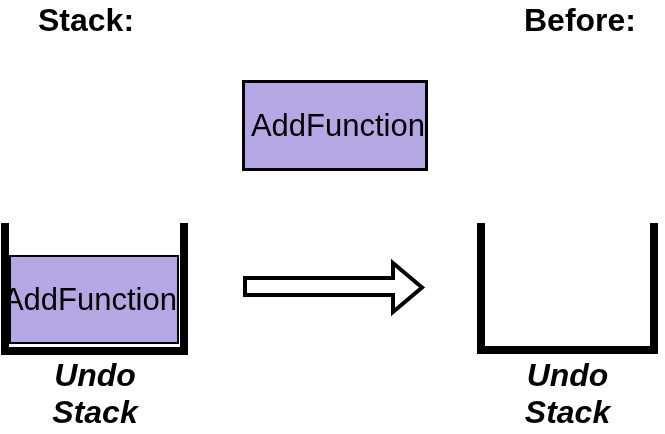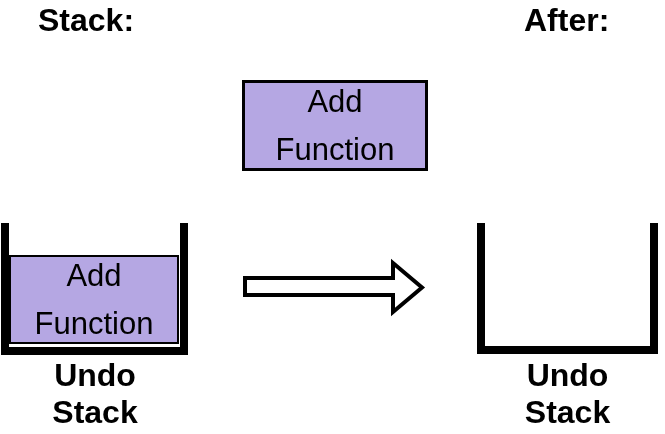--- a/index.html
+++ b/index.html
@@ -27,23 +27,23 @@
   .hdr-before { left: 38px; }
   .hdr-pop    { left: 295px; }
   .hdr-after  { left: 524px; }
 
   .item-box {
     position: absolute;
     box-sizing: border-box;
     background: var(--item-fill, #b5a7e3);
     border: 3px solid var(--line, #000000);
     display: flex;
-    flex-direction: column;
+    flex-direction: row;
     align-items: center;
-    justify-content: space-between;
+    justify-content: flex-end;
     text-align: center;
     font-size: 31px;
     line-height: 37px;
   }
   .popped-item {
     left: 242px;
     top: 80px;
     width: 186px;
     height: 91px;
   }
@@ -95,29 +95,29 @@
   .stack-label-before {
     left: 0px;
     top: 357px;
     width: 190px;
   }
   .stack-label-after {
     left: 477px;
     top: 357px;
     width: 181px;
   }
-  .stack-label span { display: block; }
+  .stack-label span { display: block; font-style: italic; }
 </style>
 </head>
 <body>
 
 <div class="canvas">
 
   <div class="hdr hdr-before">Stack:</div>
-  <div class="hdr hdr-after">After:</div>
+  <div class="hdr hdr-after">Before:</div>
 
   <div class="item-box popped-item">
     <span>Add</span>
     <span>Function</span>
   </div>
 
   <div class="ustack ustack-before"></div>
 
   <div class="item-box stacked-item">
     <span>Add</span>

